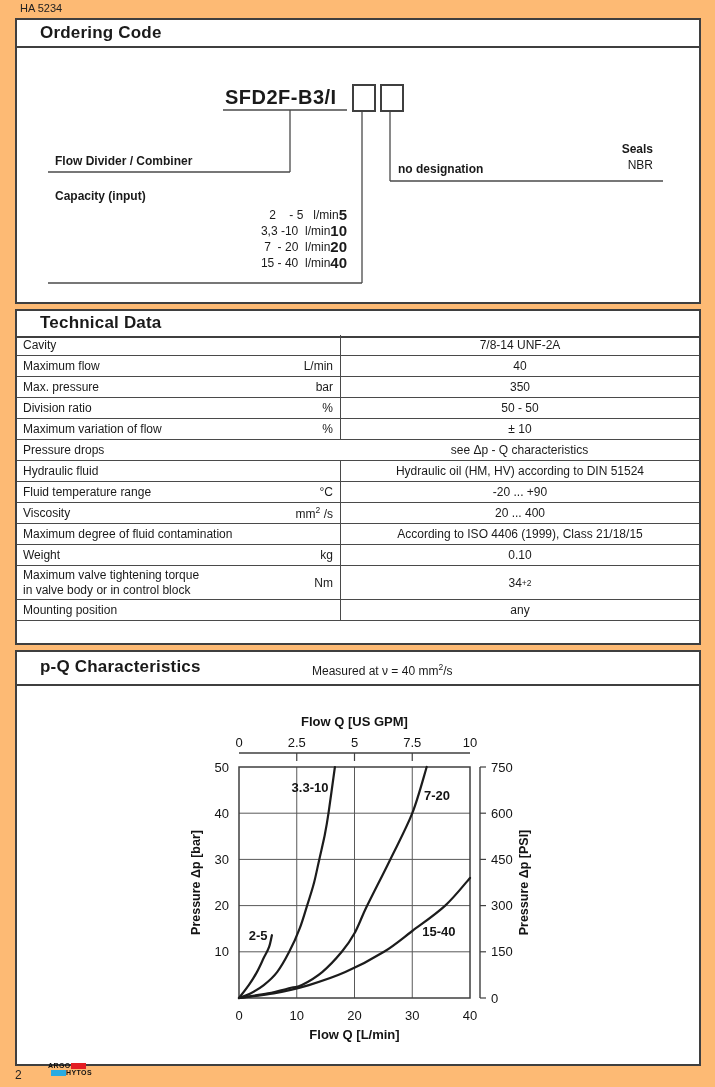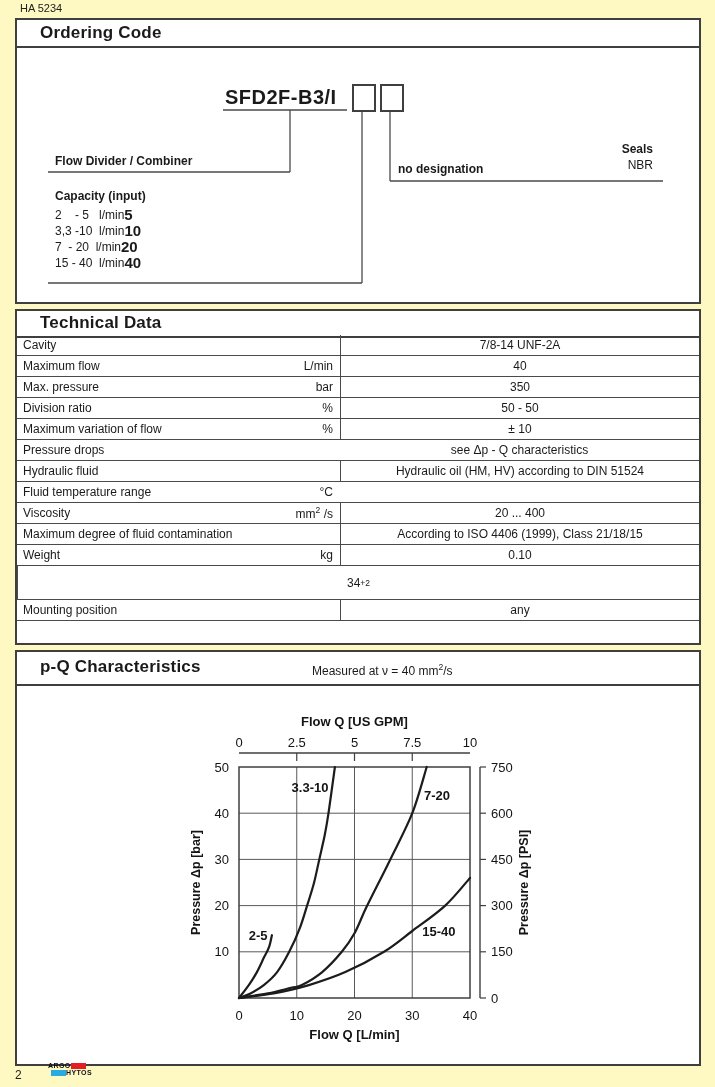--- a/index.html
+++ b/index.html
@@ -1,31 +1,31 @@
 <!DOCTYPE html>
 <html><head>
 <meta charset="utf-8">
 <style>
   html,body{margin:0;padding:0;background:#fff;}
   body{font-family:"Liberation Sans","DejaVu Sans",sans-serif;color:#1a1a1a;}
-  #page{position:relative;width:715px;height:1087px;background:#fef9c3;overflow:hidden;}
+  #page{position:relative;width:715px;height:1087px;background:#fdba74;overflow:hidden;}
   .abs{position:absolute;}
   .doc-num{left:20px;top:2px;font-size:11px;color:#222;}
   .section{position:absolute;left:15px;width:682px;border:2px solid #3f3f3f;background:#fff;}
   .sec-head{position:relative;border-bottom:2px solid #3f3f3f;}
   .sec-title{font-size:17px;font-weight:bold;letter-spacing:.2px;}
   
   #sec-ordering{top:18px;height:282px;}
   #oc-head{height:26px;}
   #oc-head .sec-title{position:absolute;left:23px;top:3px;}
   .code-text{font-size:20px;font-weight:bold;letter-spacing:.5px;}
   .code-box{position:absolute;width:20px;height:24px;border:2px solid #3f3f3f;background:#fff;}
   .lbl-b{font-size:12px;font-weight:bold;}
   .lbl-r{font-size:12px;}
-  .cap-row{display:flex;justify-content:flex-start;height:16px;line-height:16px;}
+  .cap-row{display:flex;justify-content:flex-end;height:16px;line-height:16px;}
   .cap-range{font-size:12px;white-space:pre;}
   .cap-code{font-size:15px;font-weight:bold;}
   
   #sec-tech{top:309px;height:332px;}
   #td-head{height:25px;}
   #td-head .sec-title{position:absolute;left:23px;top:2px;}
   #tech-table{position:absolute;left:0;top:24px;width:682px;}
   .trow{display:flex;align-items:stretch;border-bottom:1px solid #4a4a4a;min-height:20px;}
   .trow.tall{min-height:33px;}
   .tleft{width:323px;display:flex;justify-content:space-between;align-items:center;padding:0 7px 0 6px;box-sizing:border-box;}
@@ -153,20 +153,21 @@
             <div class="tlabel">Hydraulic fluid</div>
             <span class="tunit"></span>
           </div>
           <div class="tval tdiv">Hydraulic oil (HM, HV) according to DIN 51524</div>
         </div>
         <div class="trow">
           <div class="tleft">
             <div class="tlabel">Fluid temperature range</div>
             <span class="tunit">°C</span>
           </div>
+          <div class="tval tdiv">-20 ... +90</div>
         </div>
         <div class="trow">
           <div class="tleft">
             <div class="tlabel">Viscosity</div>
             <span class="tunit">mm<sup>2</sup> /s</span>
           </div>
           <div class="tval tdiv">20 ... 400</div>
         </div>
         <div class="trow">
           <div class="tleft">
@@ -176,20 +177,24 @@
           <div class="tval tdiv">According to ISO 4406 (1999), Class 21/18/15</div>
         </div>
         <div class="trow">
           <div class="tleft">
             <div class="tlabel">Weight</div>
             <span class="tunit">kg</span>
           </div>
           <div class="tval tdiv">0.10</div>
         </div>
         <div class="trow tall">
+          <div class="tleft">
+            <div class="tlabel">Maximum valve tightening torque<br>in valve body or in control block</div>
+            <span class="tunit">Nm</span>
+          </div>
           <div class="tval tdiv">34<sup>+2</sup></div>
         </div>
         <div class="trow">
           <div class="tleft">
             <div class="tlabel">Mounting position</div>
             <span class="tunit"></span>
           </div>
           <div class="tval tdiv">any</div>
         </div>
       </div>

